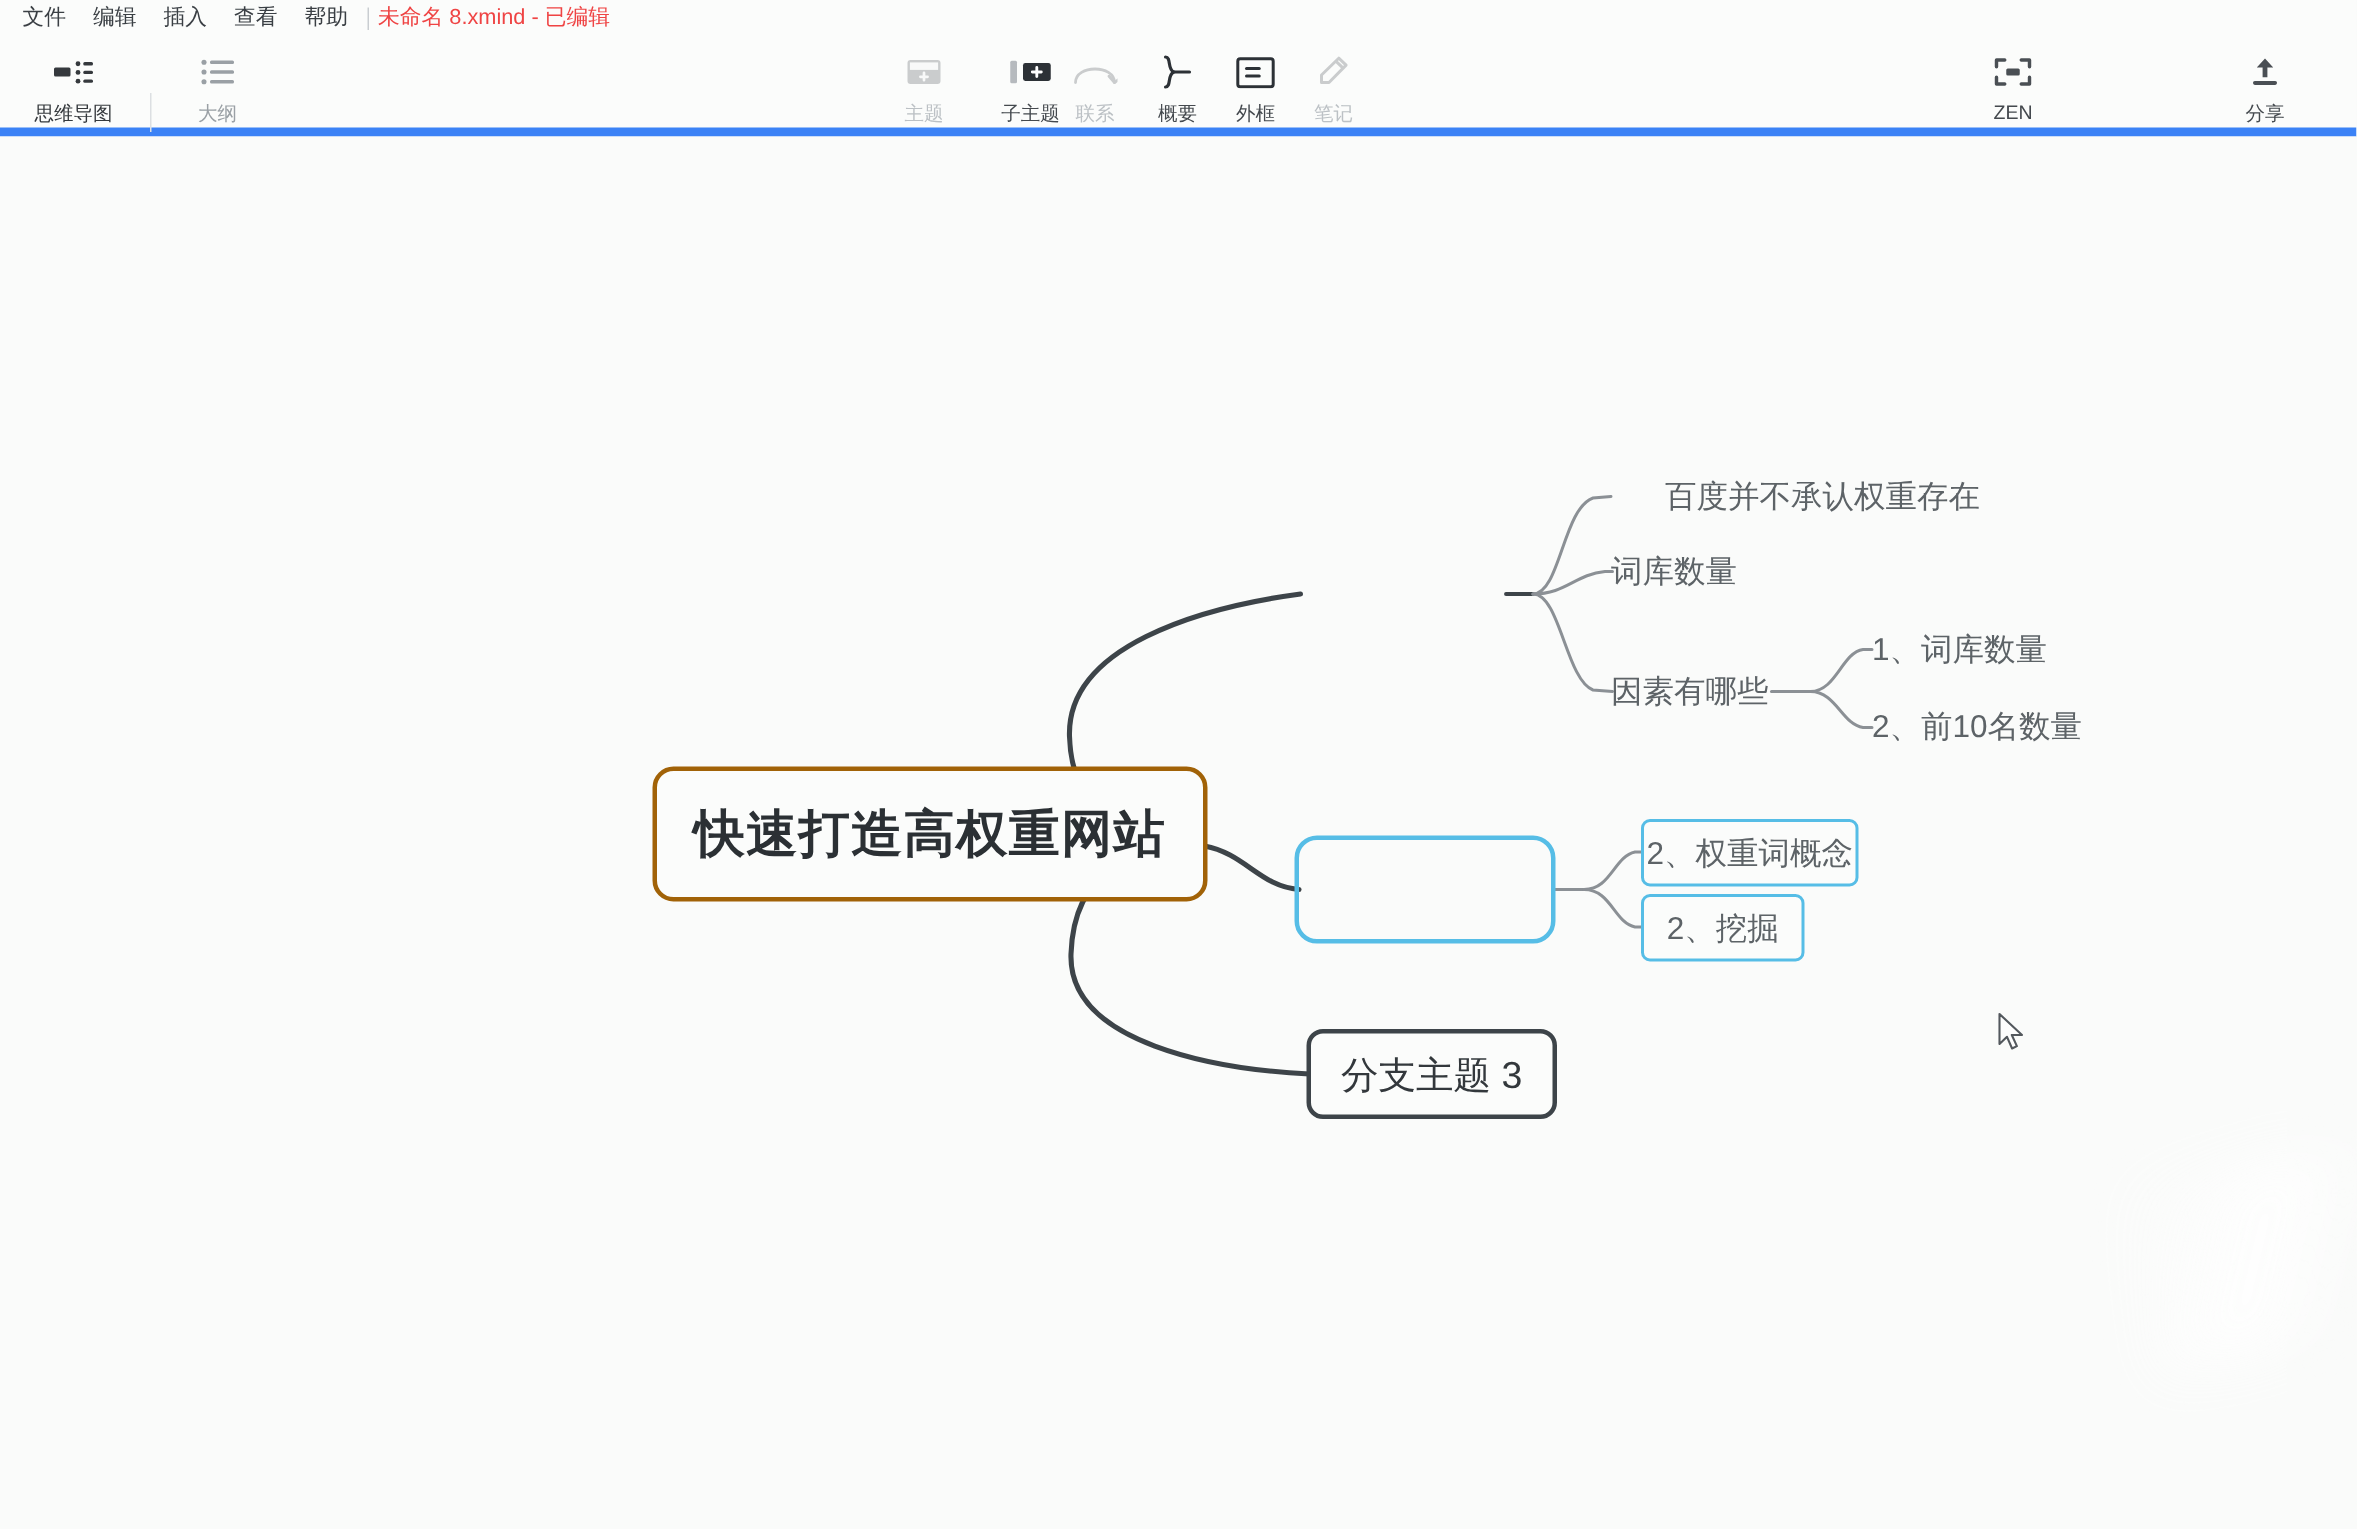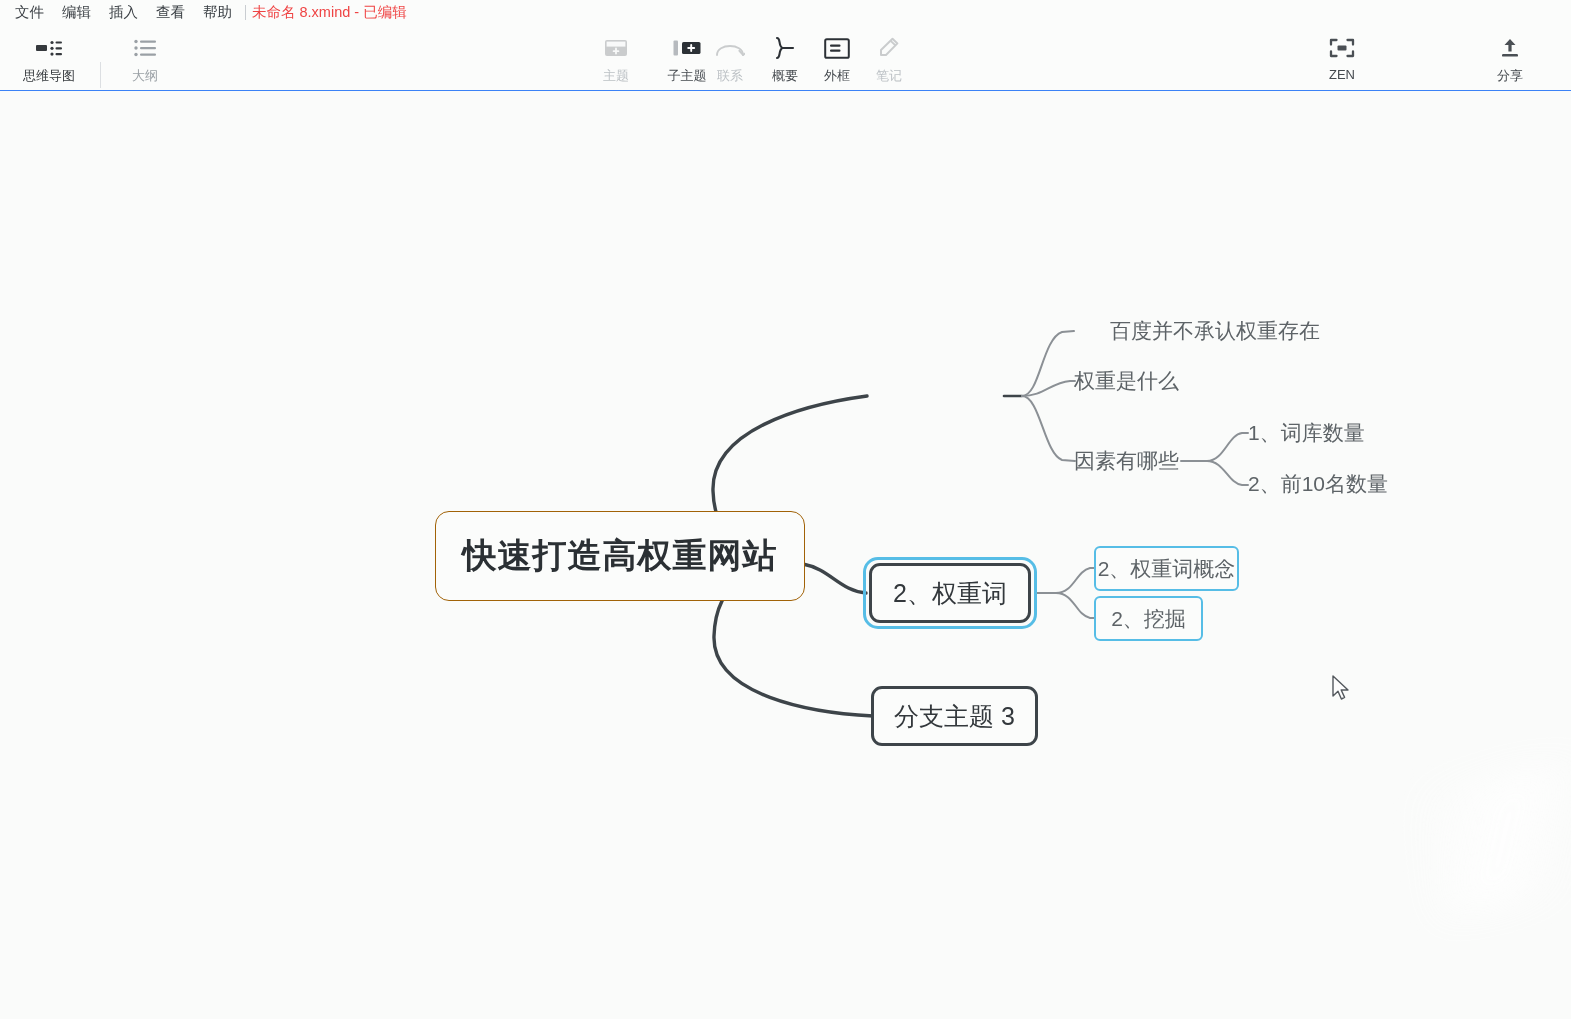--- a/index.html
+++ b/index.html
@@ -49,21 +49,21 @@
     line-height: 24px;
   }
 
   
   .toolbar {
     position: absolute;
     top: 24px; left: 0;
     width: 1571px;
     height: 67px;
     background: #fbfcfb;
-    border-bottom: 1px solid #3b82f6;
+    border-bottom: 6px solid #3b82f6;
   }
   .tb-btn {
     position: absolute;
     top: 4px;
     width: 96px;
     height: 60px;
     display: flex;
     flex-direction: column;
     align-items: center;
     justify-content: flex-start;
@@ -134,21 +134,21 @@
     position: absolute;
     display: flex;
     align-items: center;
     justify-content: center;
     white-space: nowrap;
     user-select: none;
     cursor: default;
   }
   .node-root {
     background: #fbfcfb;
-    border: 1px solid #a16207;
+    border: 3px solid #a16207;
     border-radius: 14px;
     font-size: 34px;
     font-weight: bold;
     color: #2b3034;
     letter-spacing: 1px;
   }
   .node-branch {
     background: #fbfcfb;
     border: 3px solid #3d4449;
     border-radius: 11px;
@@ -351,39 +351,36 @@
     <div class="node node-root" style="left:435px; top:420px; width:370px; height:90px;">
       <span>快速打造高权重网站</span>
     </div>
 
 
     <div class="node node-leaf" style="left:1074px; top:224px; height:32px;margin-left:36px;">
       <span>百度并不承认权重存在</span>
     </div>
 
     <div class="node node-leaf" style="left:1074px; top:274px; height:32px;">
-      <span>权重是什么</span>
+      <span>词库数量</span>
     </div>
 
     <div class="node node-leaf" style="left:1074px; top:354px; height:32px;">
       <span>因素有哪些</span>
     </div>
 
     <div class="node node-leaf" style="left:1248px; top:326px; height:32px;">
       <span>1、词库数量</span>
     </div>
 
     <div class="node node-leaf" style="left:1248px; top:377px; height:32px;">
       <span>2、前10名数量</span>
     </div>
 
     <div class="sel-ring" style="left:863px; top:466px; width:174px; height:72px;"></div>
-    <div class="node node-branch" style="left:869px; top:472px; width:162px; height:60px;">
-      <span>2、权重词</span>
-    </div>
 
     <div class="node node-leaf-sel" style="left:1094px; top:455px; width:145px; height:45px;">
       <span>2、权重词概念</span>
     </div>
 
     <div class="node node-leaf-sel" style="left:1094px; top:505px; width:109px; height:45px;">
       <span>2、挖掘</span>
     </div>
 
     <div class="node node-branch" style="left:871px; top:595px; width:167px; height:60px;">

